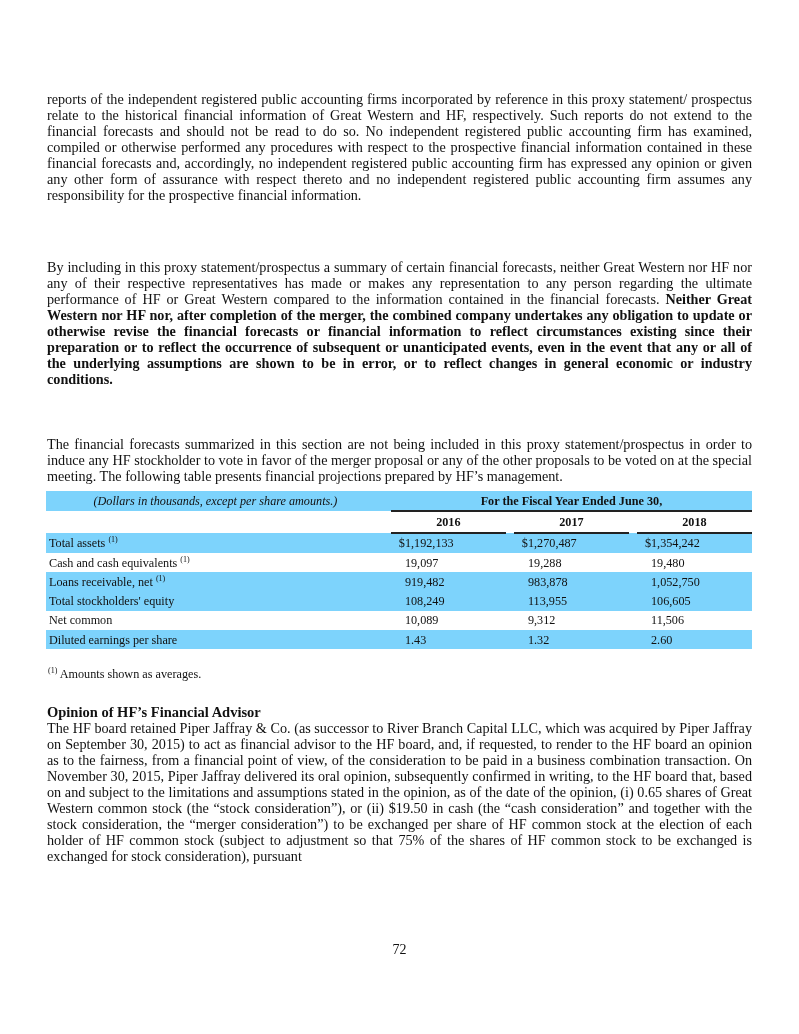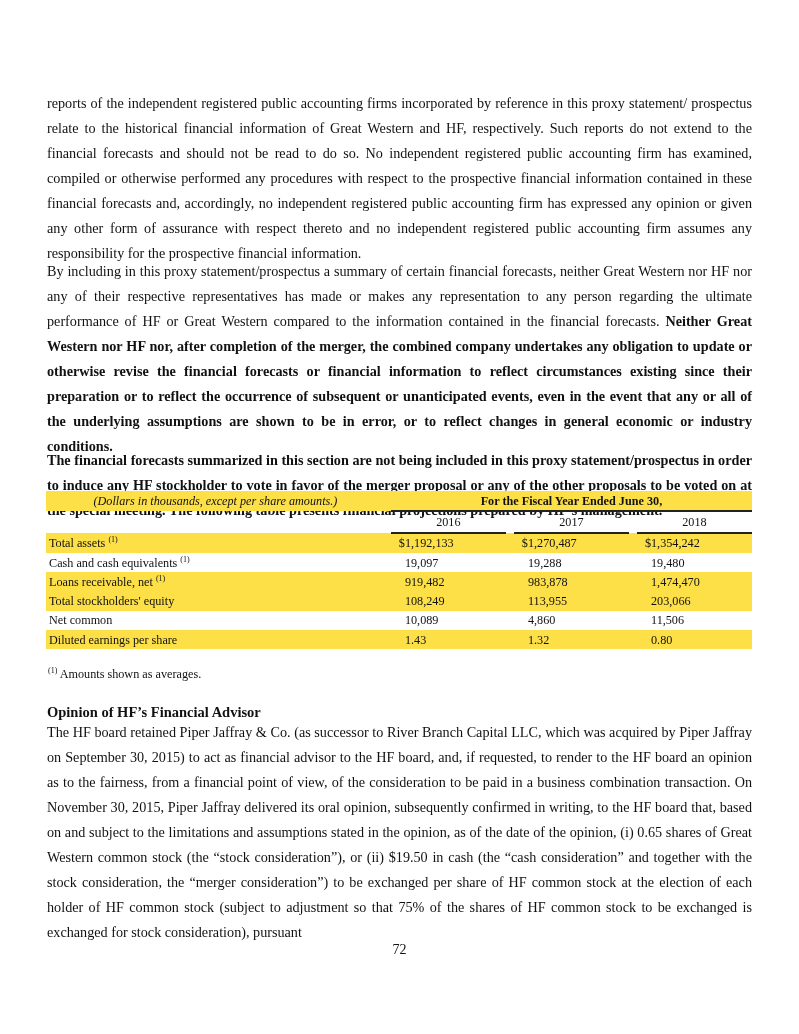--- a/index.html
+++ b/index.html
@@ -1,30 +1,30 @@
 <!DOCTYPE html>
 <html><head>
 <meta charset="utf-8">
 <style>
   html, body { margin: 0; padding: 0; background: #ffffff; }
   body { width: 799px; height: 1034px; position: relative; overflow: hidden;
          font-family: "Liberation Serif", "DejaVu Serif", serif; color: #111; }
-  p.para { margin: 0; font-size: 14.2px; line-height: 25px; text-align: justify; }
+  p.para { margin: 0; font-size: 14.2px; line-height: 16px; text-align: justify; }
   p.para + p.para { margin-top: 18px; }
   .bold { font-weight: bold; margin-top: 35px; }
   #p1 { position: absolute; left: 47px; top: 91px; width: 705px; }
   #p2 { position: absolute; left: 47px; top: 241px; width: 705px; }
-  #p3 { position: absolute; left: 47px; top: 430px; width: 705px; font-weight: bold; }
+  #p3 { position: absolute; left: 47px; top: 418px; width: 705px; }
   .fin-table { position: absolute; left: 46px; top: 491px; width: 706px; border-collapse: collapse;
                font-size: 12.2px; line-height: 18px; }
   .fin-table td, .fin-table th { padding: 0; height: 19.3px; vertical-align: middle; }
-  .band { background: #fde047; }
+  .band { background: #7dd3fc; }
   .hdr-caption { font-style: italic; font-weight: normal; text-align: center; }
   .hdr-period { font-weight: bold; text-align: center; }
-  .year { font-weight: normal; }
+  .year { font-weight: bold; }
   .year-cell { border-bottom: 2px solid #222; }
   .period-cell { border-bottom: 2px solid #222; }
   .label { padding-left: 3px !important; text-align: left; white-space: nowrap; }
   .dollar { text-align: left; padding-left: 8px !important; }
   .num { text-align: left; padding-right: 4px !important; }
   sup { font-size: 8px; vertical-align: 5px; line-height: 0; }
   .gap { width: 6px; }
   .footnote { position: absolute; left: 48px; top: 667px; font-size: 12.2px; }
   .section-heading { position: absolute; left: 47px; top: 704px; font-size: 14.5px; font-weight: bold; margin: 0; }
   #p4 { position: absolute; left: 47px; top: 720px; width: 705px; }
@@ -96,57 +96,57 @@
       <tr class="band">
         <td class="label"><span>Loans receivable, net</span> <sup>(1)</sup></td>
         <td class="gap"></td>
         <td class="dollar"></td>
         <td class="num">919,482</td>
         <td></td>
         <td class="dollar"></td>
         <td class="num">983,878</td>
         <td></td>
         <td class="dollar"></td>
-        <td class="num">1,474,470</td>
+        <td class="num">1,052,750</td>
       </tr>
       <tr class="band">
         <td class="label"><span>Total stockholders' equity</span></td>
         <td class="gap"></td>
         <td class="dollar"></td>
         <td class="num">108,249</td>
         <td></td>
         <td class="dollar"></td>
         <td class="num">113,955</td>
         <td></td>
         <td class="dollar"></td>
-        <td class="num">203,066</td>
+        <td class="num">106,605</td>
       </tr>
       <tr>
         <td class="label"><span>Net common</span></td>
         <td class="gap"></td>
         <td class="dollar"></td>
         <td class="num">10,089</td>
         <td></td>
         <td class="dollar"></td>
-        <td class="num">4,860</td>
+        <td class="num">9,312</td>
         <td></td>
         <td class="dollar"></td>
         <td class="num">11,506</td>
       </tr>
       <tr class="band">
         <td class="label"><span>Diluted earnings per share</span></td>
         <td class="gap"></td>
         <td class="dollar"></td>
         <td class="num">1.43</td>
         <td></td>
         <td class="dollar"></td>
         <td class="num">1.32</td>
         <td></td>
         <td class="dollar"></td>
-        <td class="num">0.80</td>
+        <td class="num">2.60</td>
       </tr>
     </tbody>
 </table>
 
 <div class="footnote"><sup>(1)</sup><span> Amounts shown as averages.</span></div>
 
 <h3 class="section-heading">Opinion of HF’s Financial Advisor</h3>
 
 <p class="para" id="p4">The HF board retained Piper Jaffray &amp; Co. (as successor to River Branch Capital LLC, which was acquired by Piper Jaffray on September 30, 2015) to act as financial advisor to the HF board, and, if requested, to render to the HF board an opinion as to the fairness, from a financial point of view, of the consideration to be paid in a business combination transaction.  On November 30, 2015, Piper Jaffray delivered its oral opinion, subsequently confirmed in writing, to the HF board that, based on and subject to the limitations and assumptions stated in the opinion, as of the date of the opinion, (i) 0.65 shares of Great Western common stock (the “stock consideration”), or (ii) $19.50 in cash (the “cash consideration” and together with the stock consideration, the “merger consideration”) to be exchanged per share of HF common stock at the election of each holder of HF common stock (subject to adjustment so that 75% of the shares of HF common stock to be exchanged is exchanged for stock consideration), pursuant</p>
 

